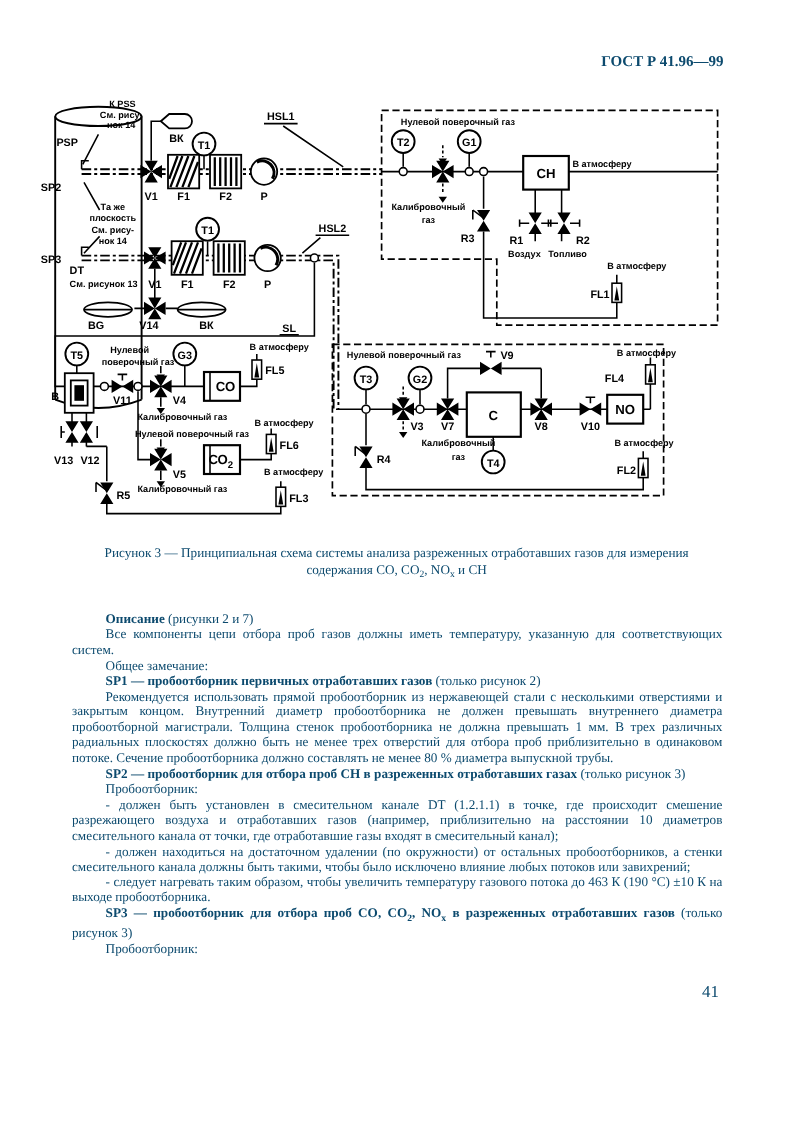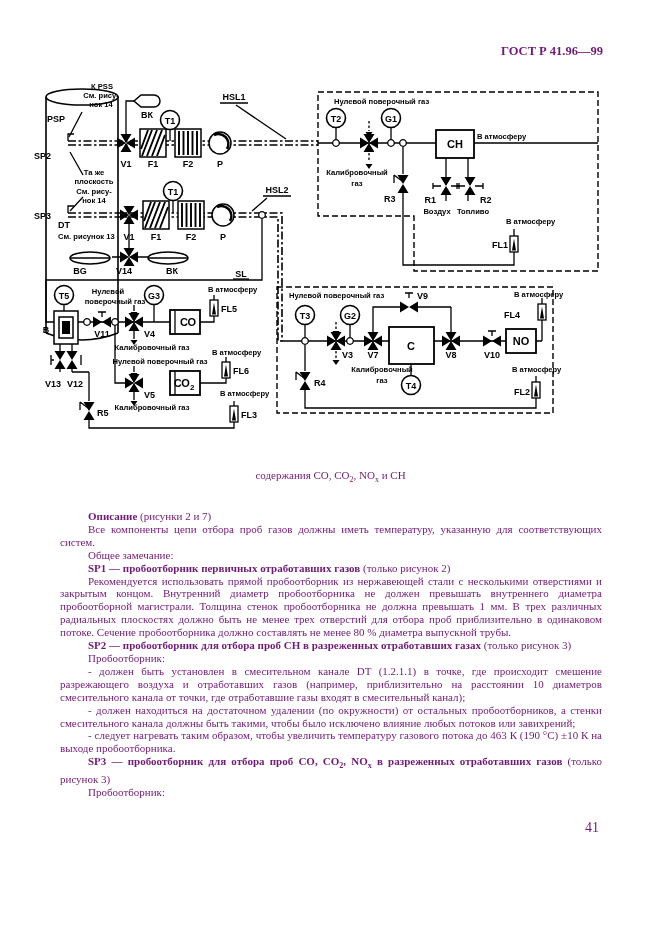--- a/index.html
+++ b/index.html
@@ -1,17 +1,17 @@
 <!DOCTYPE html>
 <html><head>
 <meta charset="utf-8">
 <style>
   html,body{margin:0;padding:0;background:#e8e8e8;}
   .page{position:relative;width:661px;height:936px;background:#ffffff;margin:0 auto;
-        font-family:"Liberation Serif",serif;color:#701a75;overflow:hidden;}
+        font-family:"Liberation Serif",serif;color:#0c4a6e;overflow:hidden;}
   .gost-header{position:absolute;top:44px;right:58px;font-size:12.5px;font-weight:bold;}
   .figwrap{position:absolute;left:34px;top:72px;width:575px;height:380px;}
   svg{display:block;}
   svg text{fill:#000;}
   .dl{font-family:"Liberation Sans",sans-serif;font-weight:bold;font-size:9px;}
   .dm{font-family:"Liberation Sans",sans-serif;font-weight:bold;font-size:7.6px;}
   .db{font-family:"Liberation Sans",sans-serif;font-weight:bold;font-size:11px;}
   .caption{position:absolute;top:454px;left:58px;width:545px;text-align:center;
            font-size:11px;line-height:14px;}
   .body-text{position:absolute;top:510px;left:60px;width:542px;font-size:11px;
@@ -318,21 +318,21 @@
       <use href="#reg" x="321" y="381"></use>
       <text class="dl" x="330" y="386">R4</text>
       <use href="#rot" x="552" y="390"></use>
       <text class="dm" x="528" y="372">В атмосферу</text>
       <text class="dl" x="546" y="395" text-anchor="end">FL2</text>
     </g>
   </svg>
   </div>
 
   <div class="caption">
-    <br>
+    <span>Рисунок 3 — Принципиальная схема системы анализа разреженных отработавших газов для измерения</span><br>
     <span>содержания СО, СО</span><sub>2</sub><span>, NO</span><sub>x</sub><span> и СН</span>
   </div>
 
   <div class="body-text">
     <p><b>Описание</b><span> (рисунки 2 и 7)</span></p>
     <p>Все компоненты цепи отбора проб газов должны иметь температуру, указанную для соответствующих систем.</p>
     <p>Общее замечание:</p>
     <p><b>SP1 — пробоотборник первичных отработавших газов</b><span> (только рисунок 2)</span></p>
     <p>Рекомендуется использовать прямой пробоотборник из нержавеющей стали с несколькими отверстиями и закрытым концом. Внутренний диаметр пробоотборника не должен превышать внутреннего диаметра пробоотборной магистрали. Толщина стенок пробоотборника не должна превышать 1 мм. В трех различных радиальных плоскостях должно быть не менее трех отверстий для отбора проб приблизительно в одинаковом потоке. Сечение пробоотборника должно составлять не менее 80 % диаметра выпускной трубы.</p>
     <p><b>SP2 — пробоотборник для отбора проб СН в разреженных отработавших газах</b><span> (только рисунок 3)</span></p>

